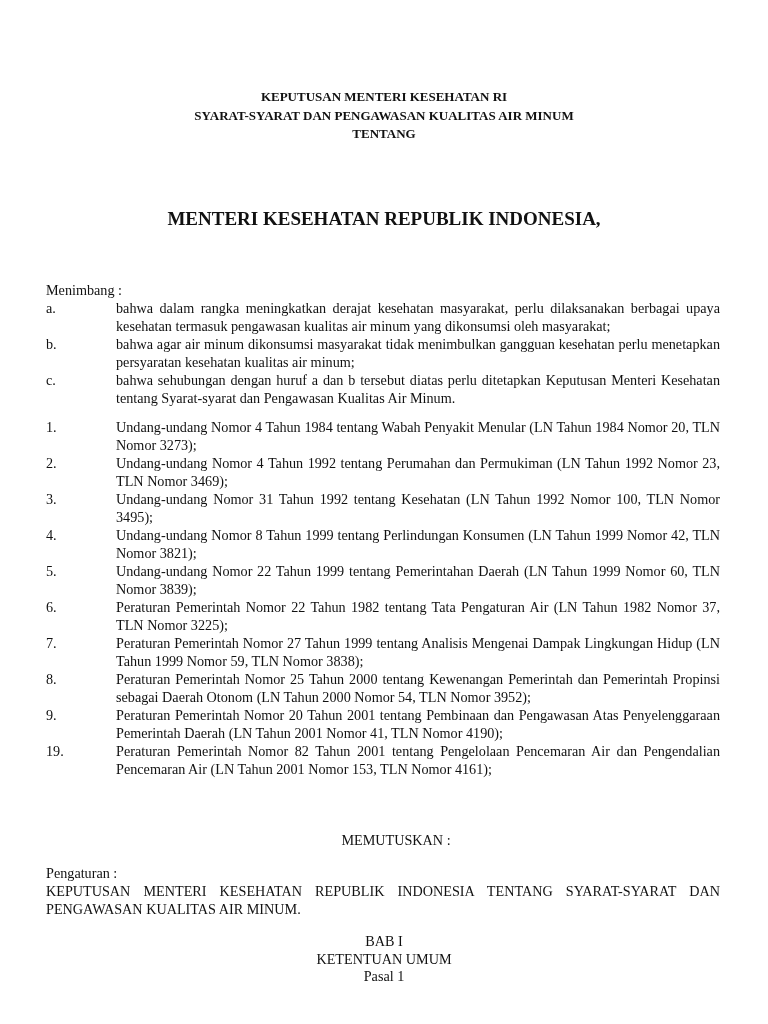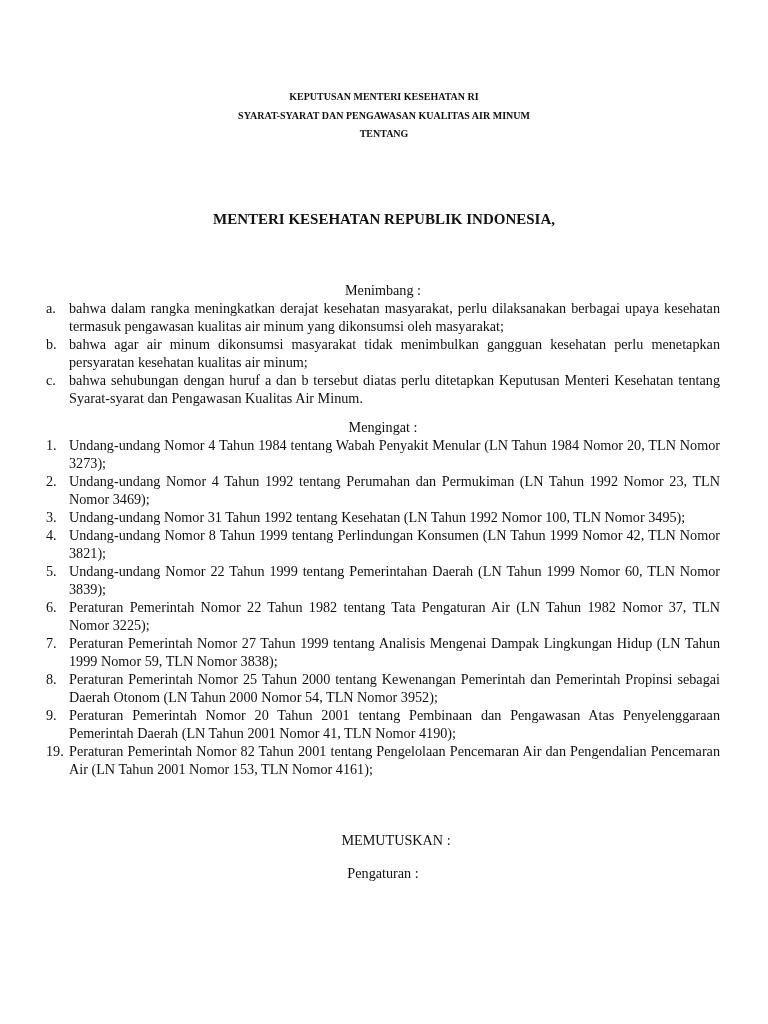--- a/index.html
+++ b/index.html
@@ -4,28 +4,28 @@
 <style>
   html, body { margin: 0; padding: 0; background: #ffffff; }
   body {
     width: 768px; height: 1024px; overflow: hidden;
     font-family: "Liberation Serif", "DejaVu Serif", serif;
     color: #111111;
     font-size: 14.2px;
     line-height: 18px;
   }
   .page { position: relative; width: 768px; height: 1024px; }
-  .title-block { position: absolute; top: 88px; left: 0; width: 768px; text-align: center; font-weight: bold; font-size: 10px; line-height: 18.5px; }
+  .title-block { position: absolute; top: 88px; left: 0; width: 768px; text-align: center; font-weight: bold; font-size: 13px; line-height: 18.5px; }
   .title-block div { white-space: nowrap; }
-  .minister { position: absolute; top: 210px; left: 0; width: 768px; text-align: center; font-weight: bold; font-size: 15px; }
+  .minister { position: absolute; top: 210px; left: 0; width: 768px; text-align: center; font-weight: bold; font-size: 19px; }
   .section { position: absolute; left: 46px; width: 674px; }
-  .sec-head { margin: 0; text-align: center; }
+  .sec-head { margin: 0; }
   .item { position: relative; padding-left: 23px; text-align: justify; text-align-last: left; }
   .item .mk { position: absolute; left: 0; top: 0; }
-  .item .tx { display: block; text-align: justify; }
+  .item .tx { display: block; text-align: justify; margin-left: 47px; }
   #menimbang { top: 281px; }
   #mengingat { top: 418px; }
   .memutuskan { position: absolute; top: 831px; left: 12px; width: 768px; text-align: center; }
   #menetapkan { top: 864px; }
   .caps-para { text-align: justify; }
   .bab { position: absolute; top: 933px; left: 0; width: 768px; text-align: center; line-height: 17.5px; }
 </style>
 </head>
 <body>
 
@@ -49,21 +49,20 @@
         <span class="mk">b.</span>
         <span class="tx">bahwa agar air minum dikonsumsi masyarakat tidak menimbulkan gangguan kesehatan perlu menetapkan persyaratan kesehatan kualitas air minum;</span>
       </div>
     <div class="item">
         <span class="mk">c.</span>
         <span class="tx">bahwa sehubungan dengan huruf a dan b tersebut diatas perlu ditetapkan Keputusan Menteri Kesehatan tentang Syarat-syarat dan Pengawasan Kualitas Air Minum.</span>
       </div>
   </div>
 
   <div class="section" id="mengingat">
-    <div class="sec-head">Mengingat :</div>
     <div class="item">
         <span class="mk">1.</span>
         <span class="tx">Undang-undang Nomor 4 Tahun 1984 tentang Wabah Penyakit Menular (LN Tahun 1984 Nomor 20, TLN Nomor 3273);</span>
       </div>
     <div class="item">
         <span class="mk">2.</span>
         <span class="tx">Undang-undang Nomor 4 Tahun 1992 tentang Perumahan dan Permukiman (LN Tahun 1992 Nomor 23, TLN Nomor 3469);</span>
       </div>
     <div class="item">
         <span class="mk">3.</span>
@@ -96,16 +95,22 @@
     <div class="item">
         <span class="mk">19.</span>
         <span class="tx">Peraturan Pemerintah Nomor 82 Tahun 2001 tentang  Pengelolaan Pencemaran Air dan Pengendalian Pencemaran Air (LN Tahun 2001 Nomor 153, TLN Nomor 4161);</span>
       </div>
   </div>
 
   <div class="memutuskan">MEMUTUSKAN :</div>
 
   <div class="section" id="menetapkan">
     <div class="sec-head">Pengaturan :</div>
+    <div class="caps-para">KEPUTUSAN MENTERI KESEHATAN REPUBLIK INDONESIA TENTANG SYARAT-SYARAT  DAN PENGAWASAN KUALITAS AIR MINUM.</div>
   </div>
 
+  <div class="bab">
+    <div>BAB I</div>
+    <div>KETENTUAN UMUM</div>
+    <div>Pasal 1</div>
+  </div>
 
 </div>
 
 </body></html>

